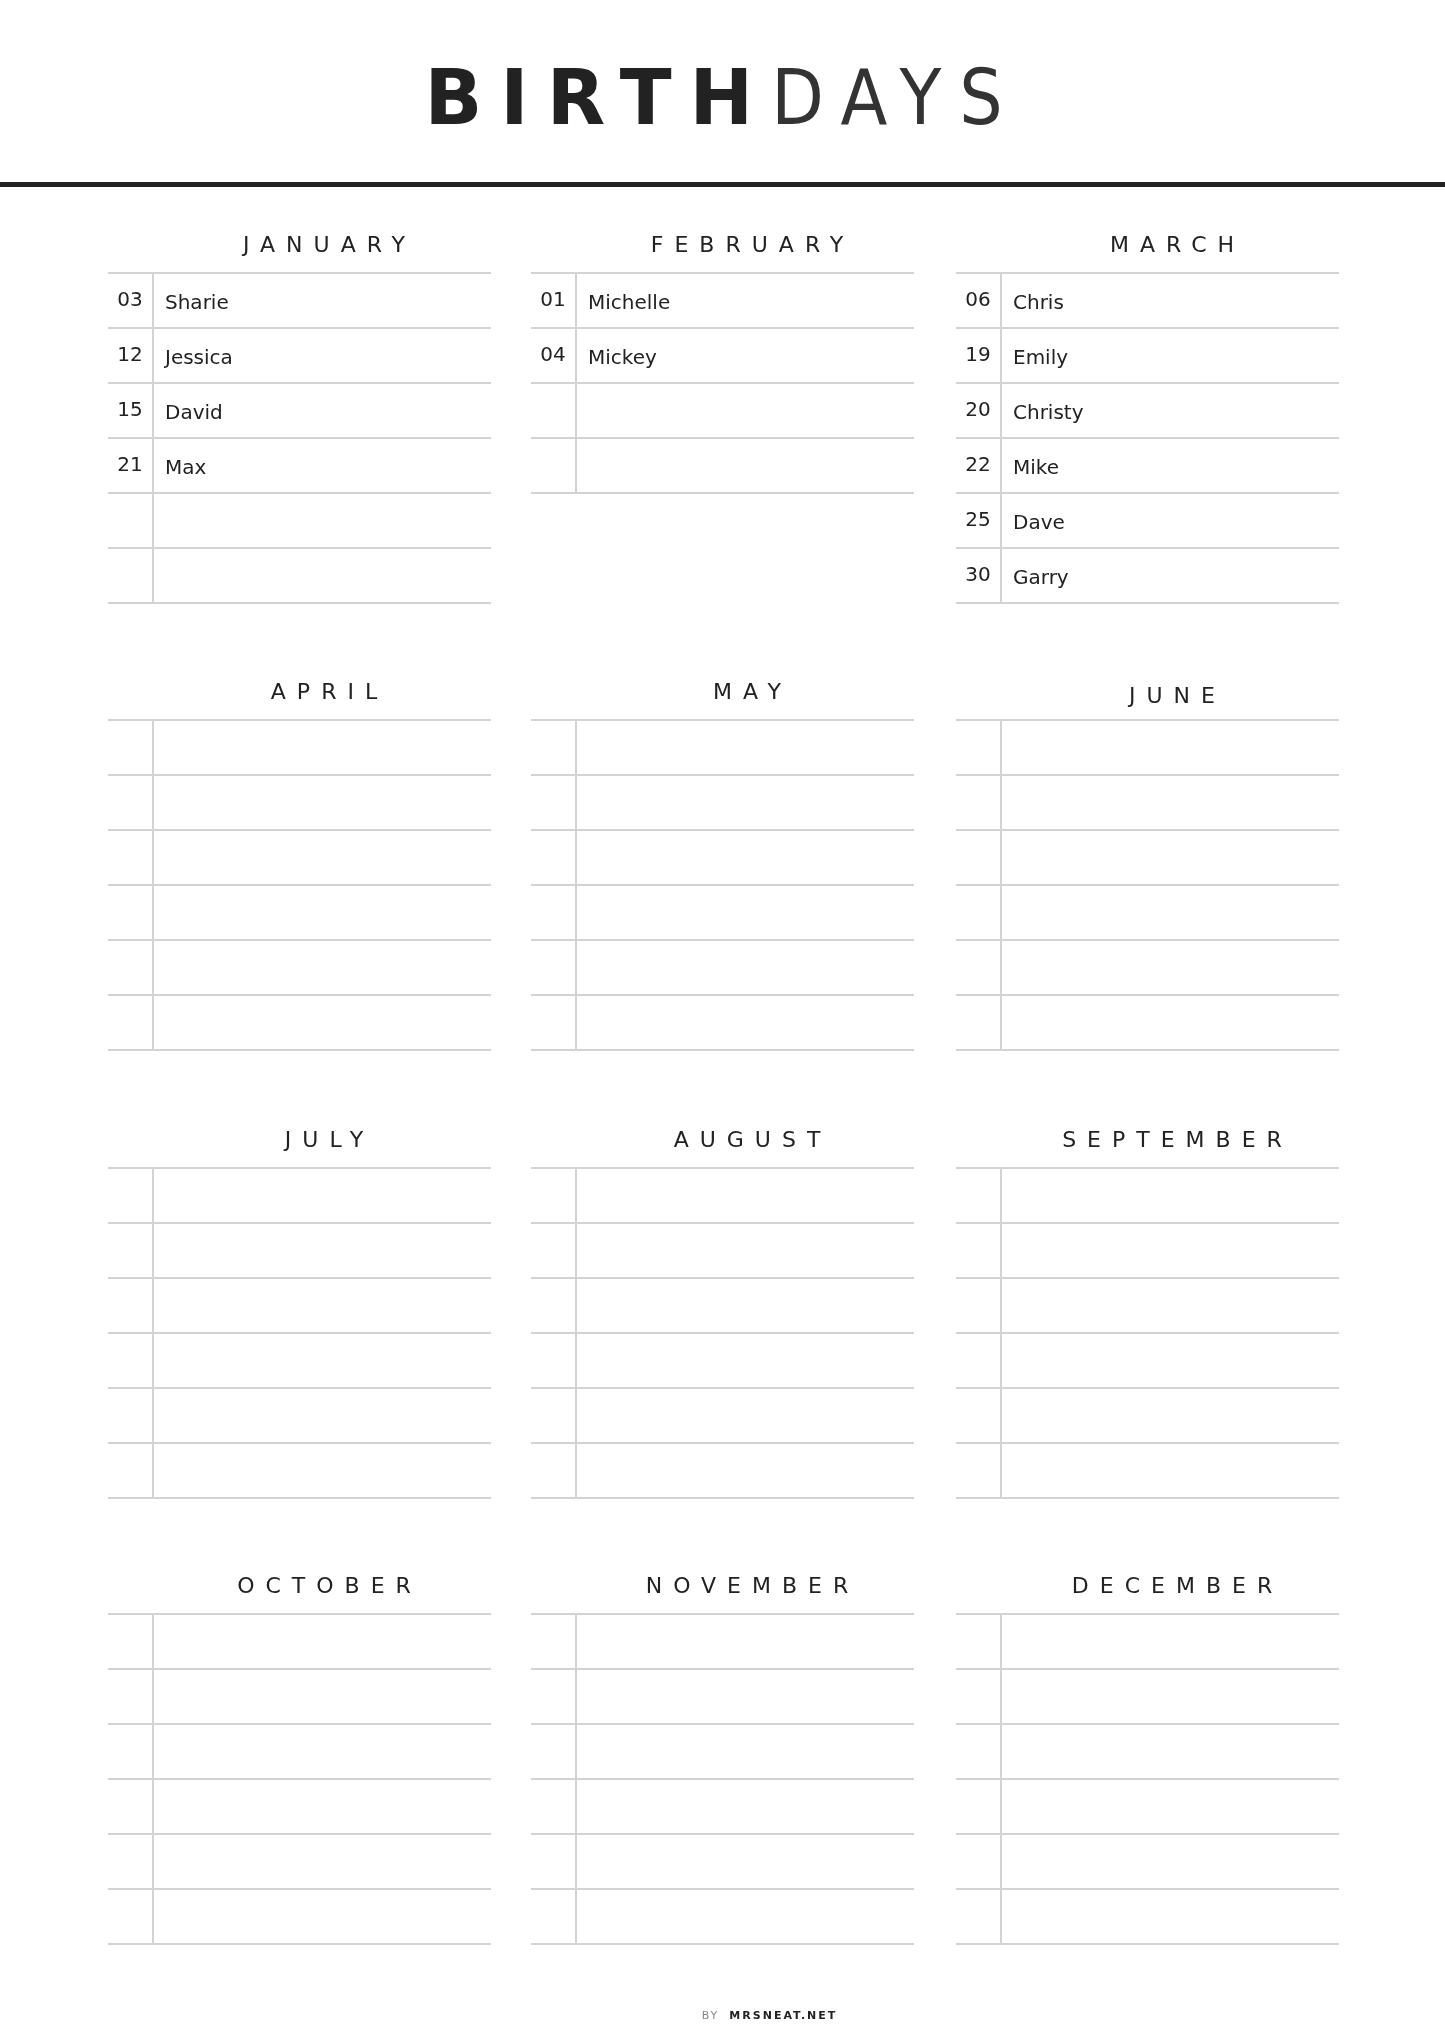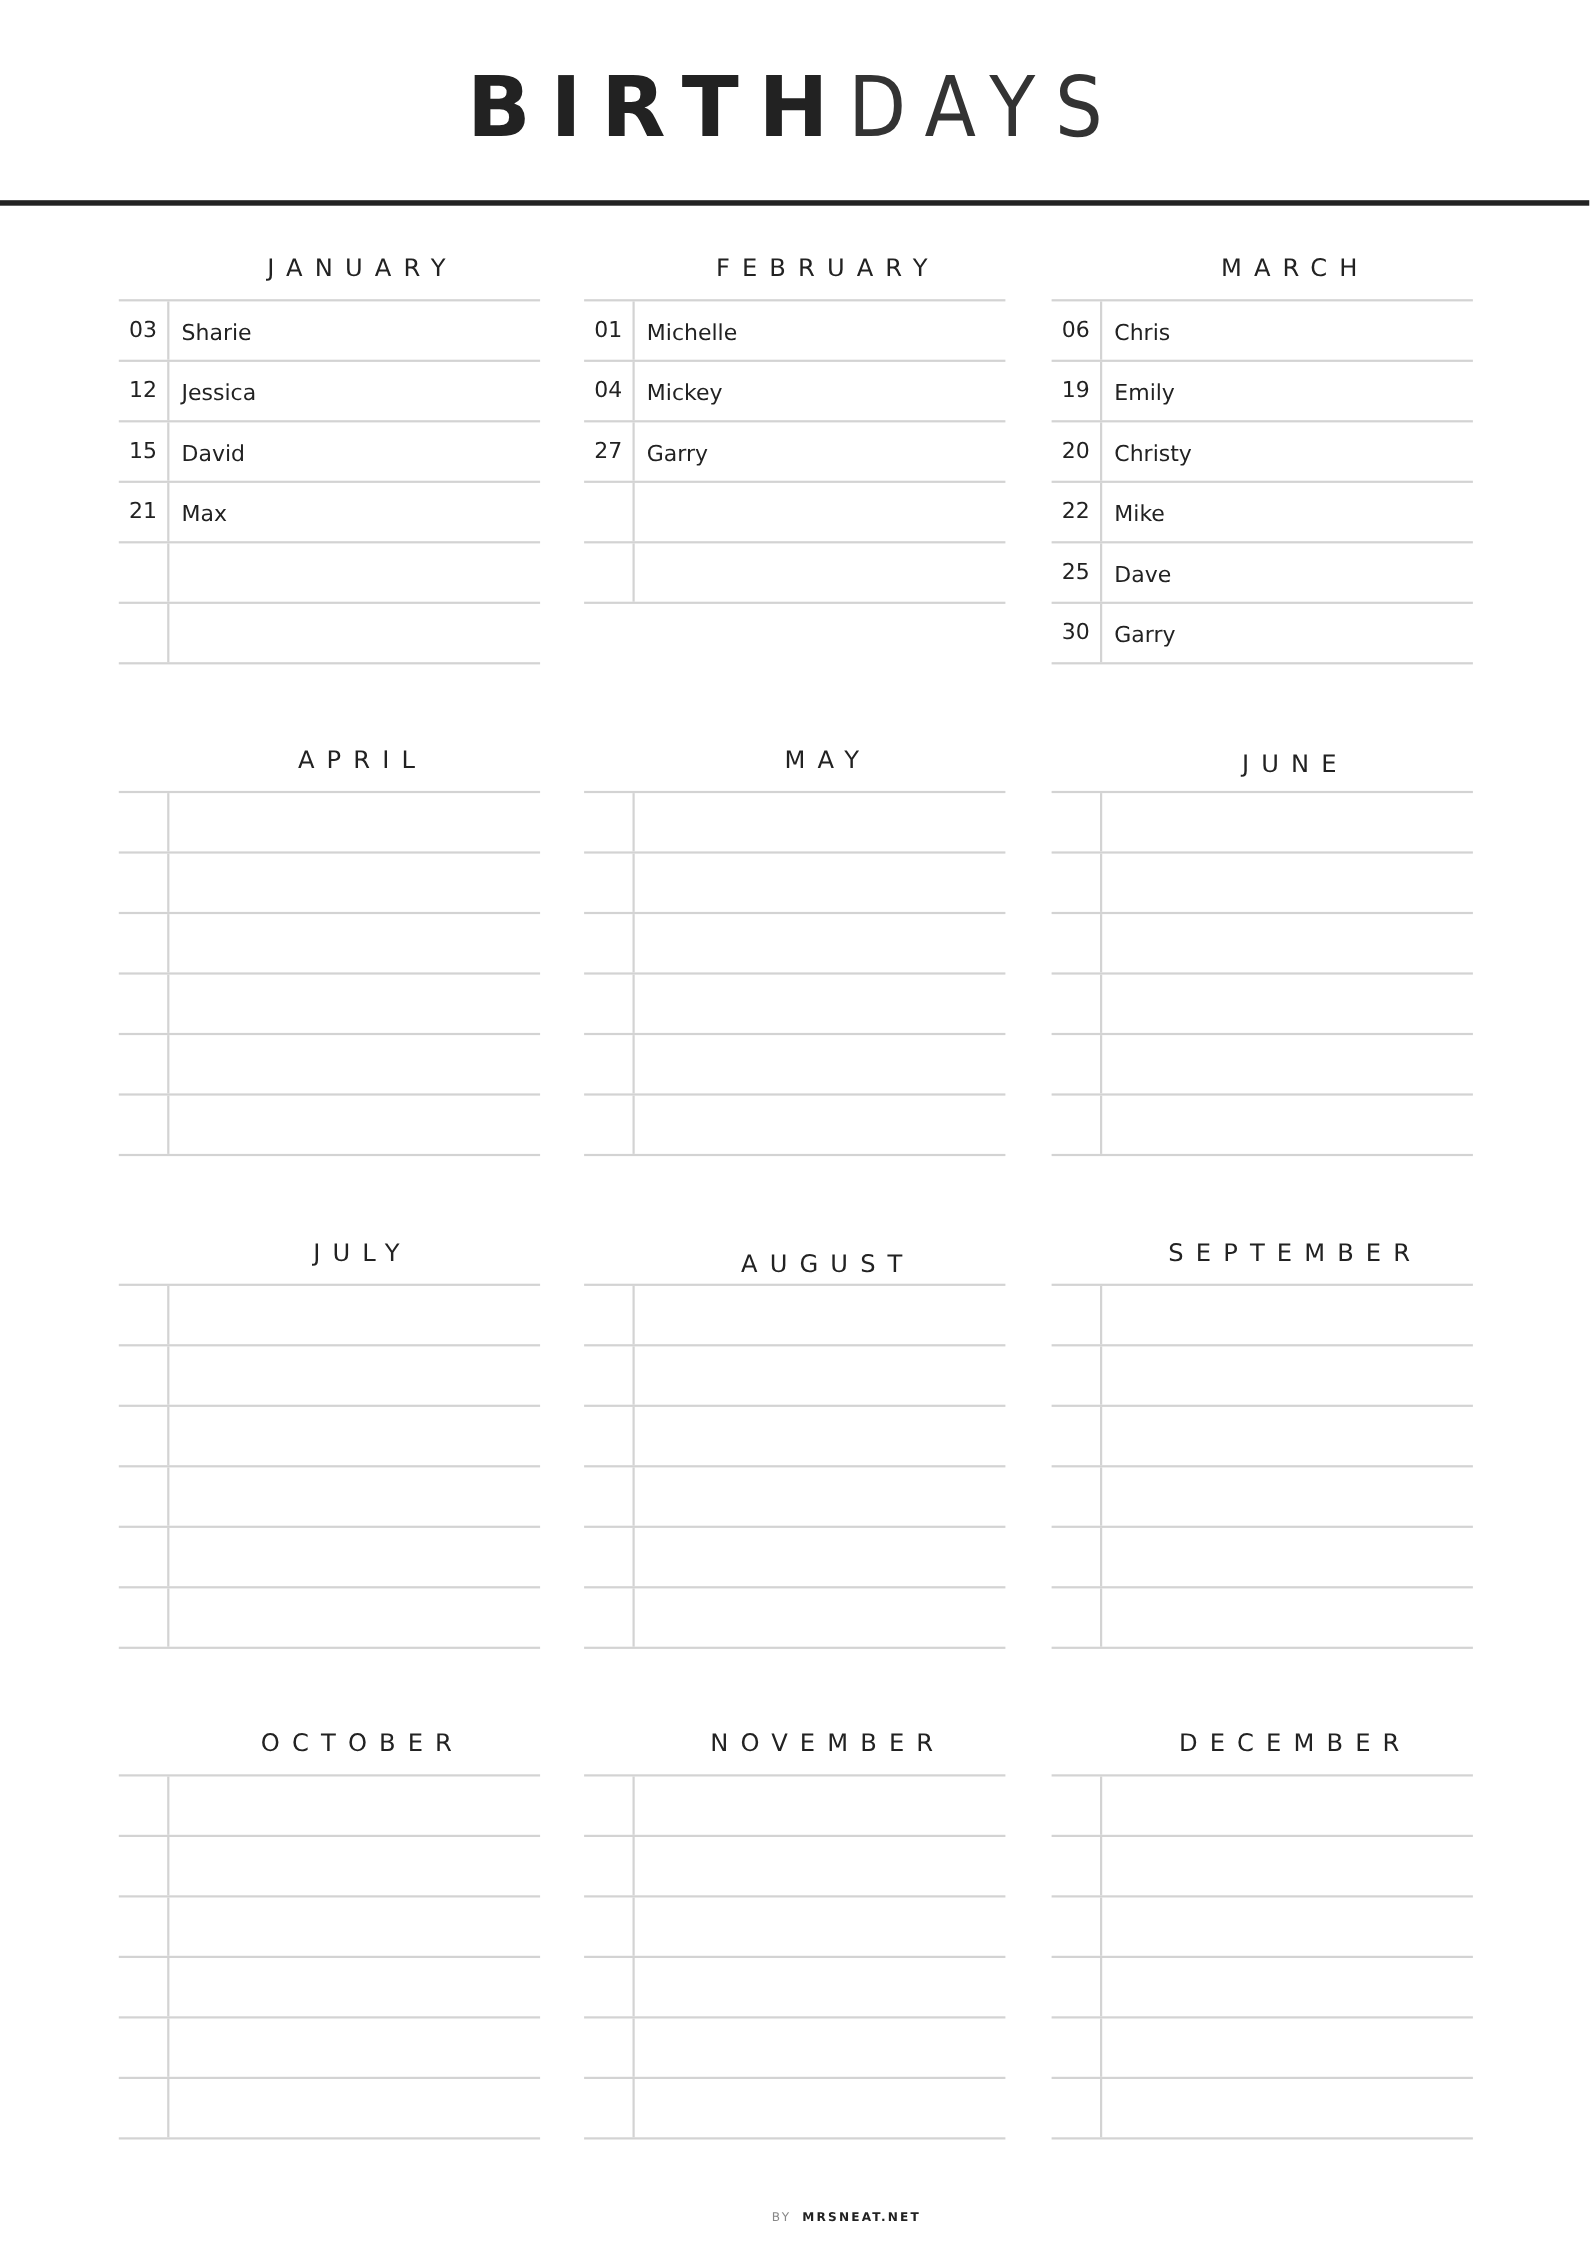--- a/index.html
+++ b/index.html
@@ -61,24 +61,20 @@
       <div class="grid" style="top: 40px;">
         <div class="row">
           <div class="day">01</div>
           <div class="name">Michelle</div>
         </div>
         <div class="row">
           <div class="day">04</div>
           <div class="name">Mickey</div>
         </div>
         <div class="row">
-          <div class="day">27</div>
-          <div class="name">Garry</div>
-        </div>
-        <div class="row">
           <div class="day"></div>
           <div class="name"></div>
         </div>
         <div class="row">
           <div class="day"></div>
           <div class="name"></div>
         </div>
       </div>
     </div>
     <div class="month" style="left: 956px; top: 232px;">
@@ -220,21 +216,21 @@
           <div class="day"></div>
           <div class="name"></div>
         </div>
         <div class="row">
           <div class="day"></div>
           <div class="name"></div>
         </div>
       </div>
     </div>
     <div class="month" style="left: 531px; top: 1127px;">
-      <div class="month-title" style="top: 0px; margin-top: 10px;">AUGUST</div>
+      <div class="month-title" style="top: 0px;">AUGUST</div>
       <div class="grid" style="top: 40px;">
         <div class="row">
           <div class="day"></div>
           <div class="name"></div>
         </div>
         <div class="row">
           <div class="day"></div>
           <div class="name"></div>
         </div>
         <div class="row">

